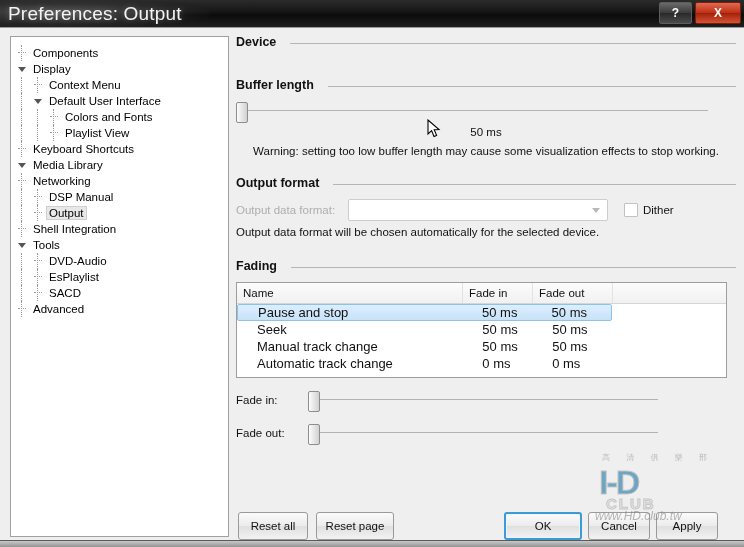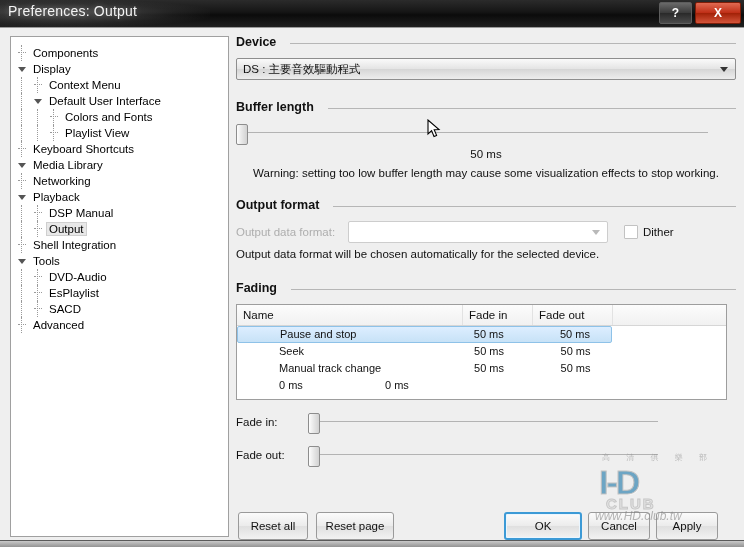--- a/index.html
+++ b/index.html
@@ -14,21 +14,21 @@
   .titlebar{
     position:absolute;left:0;top:0;width:744px;height:27px;
     background:linear-gradient(180deg,#2b2b2b 0%,#151515 45%,#0b0b0b 55%,#202020 100%);
   }
   .titlebar .glow{
     position:absolute;left:0;top:0;width:210px;height:27px;
     background:radial-gradient(ellipse at 28% 50%, rgba(190,190,190,.38) 0%, rgba(120,120,120,.12) 55%, rgba(0,0,0,0) 75%);
   }
   .title-text{
     position:absolute;left:8px;top:3px;
-    font-size:14px;color:#f3f3f3;letter-spacing:.2px;
+    font-size:19px;color:#f3f3f3;letter-spacing:.2px;
     text-shadow:0 0 6px rgba(255,255,255,.25);
   }
   .win-btns{position:absolute;right:3px;top:2px;display:flex;gap:3px;}
   .wbtn{
     width:31px;height:20px;border:1px solid #5d5d5d;border-radius:2px;
     display:flex;align-items:center;justify-content:center;
     font-size:12px;font-weight:bold;color:#fff;
   }
   .wbtn.help{background:linear-gradient(180deg,#6a6a6a,#3a3a3a 50%,#2a2a2a 52%,#4a4a4a);}
   .wbtn.close{
@@ -124,21 +124,21 @@
   .dither .dl{font-size:11.5px;color:#111;}
 
   
   .tbl{border:1px solid #9d9d9d;background:#fff;}
   .thead{display:flex;height:20px;background:linear-gradient(180deg,#fcfcfc,#f1f1f1);border-bottom:1px solid #d6d6d6;}
   .th{
     font-size:11.5px;color:#111;line-height:20px;padding-left:6px;
     border-right:1px solid #e2e2e2;box-sizing:border-box;
   }
   .trow{display:flex;height:17px;box-sizing:border-box;}
-  .td{font-size:11px;color:#111;line-height:17px;padding-left:6px;box-sizing:border-box;margin-left:36px;}
+  .td{font-size:13px;color:#111;line-height:17px;padding-left:20px;box-sizing:border-box;}
   .trow.sel{
     background:linear-gradient(180deg,#ddeeff,#c7e2f7);
     border:1px solid #8ec2e8;border-radius:2px;
   }
   .trow.sel .td{line-height:15px;}
 
   .fade-row{display:flex;align-items:center;height:24px;}
   .fade-lbl{width:72px;font-size:11.5px;color:#111;}
 
   
@@ -234,23 +234,20 @@
             <span class="vline"></span>
             <span class="dash"></span>
           </span><span class="lbl" style="margin-left: 19px;">Keyboard Shortcuts</span></div>
         <div class="tnode"><span class="tw open" style="left: 6px;">
             <span class="arrow"></span>
           </span><span class="lbl" style="margin-left: 19px;">Media Library</span></div>
         <div class="tnode"><span class="tw leaf" style="left: 6px;">
             <span class="vline"></span>
             <span class="dash"></span>
           </span><span class="lbl" style="margin-left: 19px; text-align: center;">Networking</span></div>
-        <div class="tnode"><span class="tw open" style="left: 6px;">
-            <span class="arrow"></span>
-          </span><span class="lbl" style="margin-left: 19px;">Playback</span></div>
         <div class="tnode"><span class="tw" style="left: 6px;">
             <span class="vline"></span>
           </span><span class="tw leaf" style="left: 22px;">
             <span class="vline"></span>
             <span class="dash"></span>
           </span><span class="lbl" style="margin-left: 35px;">DSP Manual</span></div>
         <div class="tnode sel"><span class="tw" style="left: 6px;">
             <span class="vline"></span>
           </span><span class="tw leaf" style="left: 22px;">
             <span class="vline"></span>
@@ -289,24 +286,20 @@
   </div>
 
   <div class="pane">
 
     <div class="grp">
       <div class="grp-hdr">
         <span class="t">Device</span>
         <span class="rule"></span>
       </div>
       <div style="height:7px"></div>
-      <div class="combo">
-        <span class="val">DS : 主要音效驅動程式</span>
-        <span class="arrow"></span>
-      </div>
     </div>
 
     <div class="grp" style="margin-top:18px">
       <div class="grp-hdr">
         <span class="t">Buffer length</span>
         <span class="rule"></span>
       </div>
       <div style="height:6px"></div>
       <div class="slider">
         <div class="track" id="buf-track" style="width: 472px;"></div>
@@ -362,20 +355,21 @@
               <div class="td" style="width: 226px;">Seek</div>
               <div class="td" style="width: 70px;">50 ms</div>
               <div class="td" style="width: 80px;">50 ms</div>
             </div>
             <div class="trow" style="width: 375px;">
               <div class="td" style="width: 226px;">Manual track change</div>
               <div class="td" style="width: 70px;">50 ms</div>
               <div class="td" style="width: 80px;">50 ms</div>
             </div>
             <div class="trow" style="width: 375px;">
+              <div class="td" style="width: 226px;">Automatic track change</div>
               <div class="td" style="width: 70px;">0 ms</div>
               <div class="td" style="width: 80px;">0 ms</div>
             </div>
           </div>
       </div>
       <div style="height:10px"></div>
       <div class="fade-row">
         <span class="fade-lbl">Fade in:</span>
         <div class="slider" style="flex:1;position:relative">
           <div class="track" id="fin-track" style="width: 350px;"></div>

